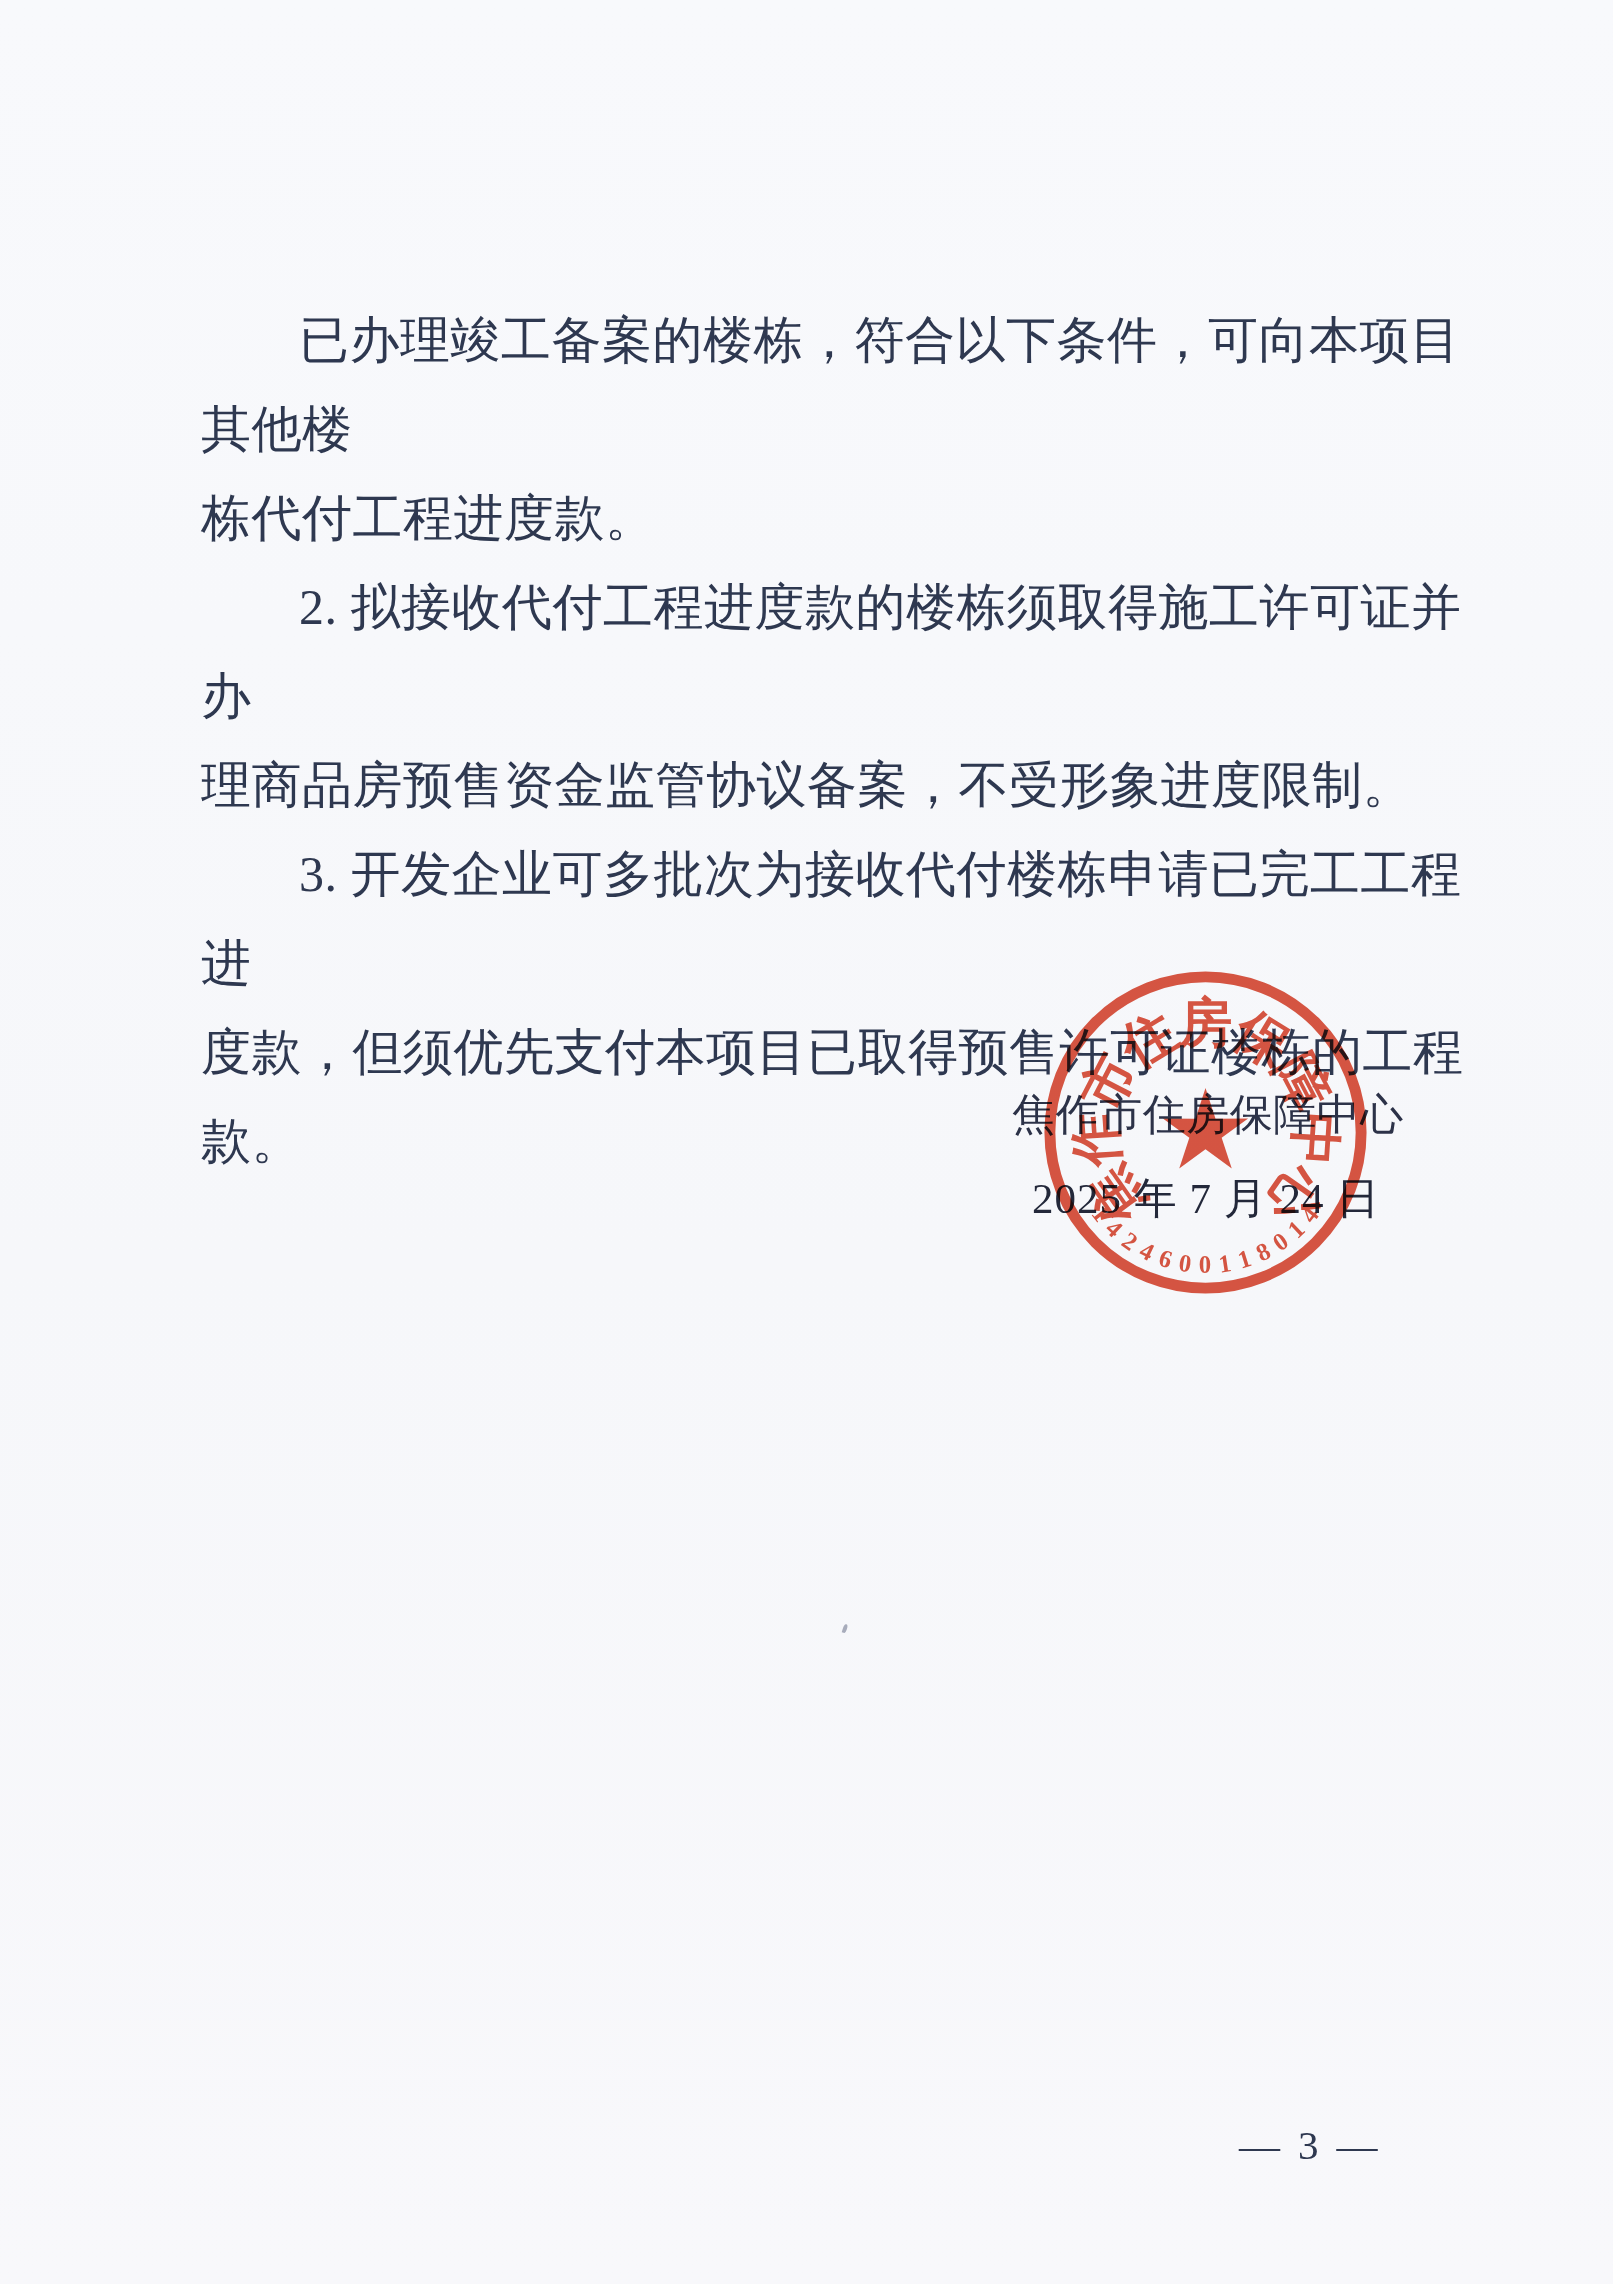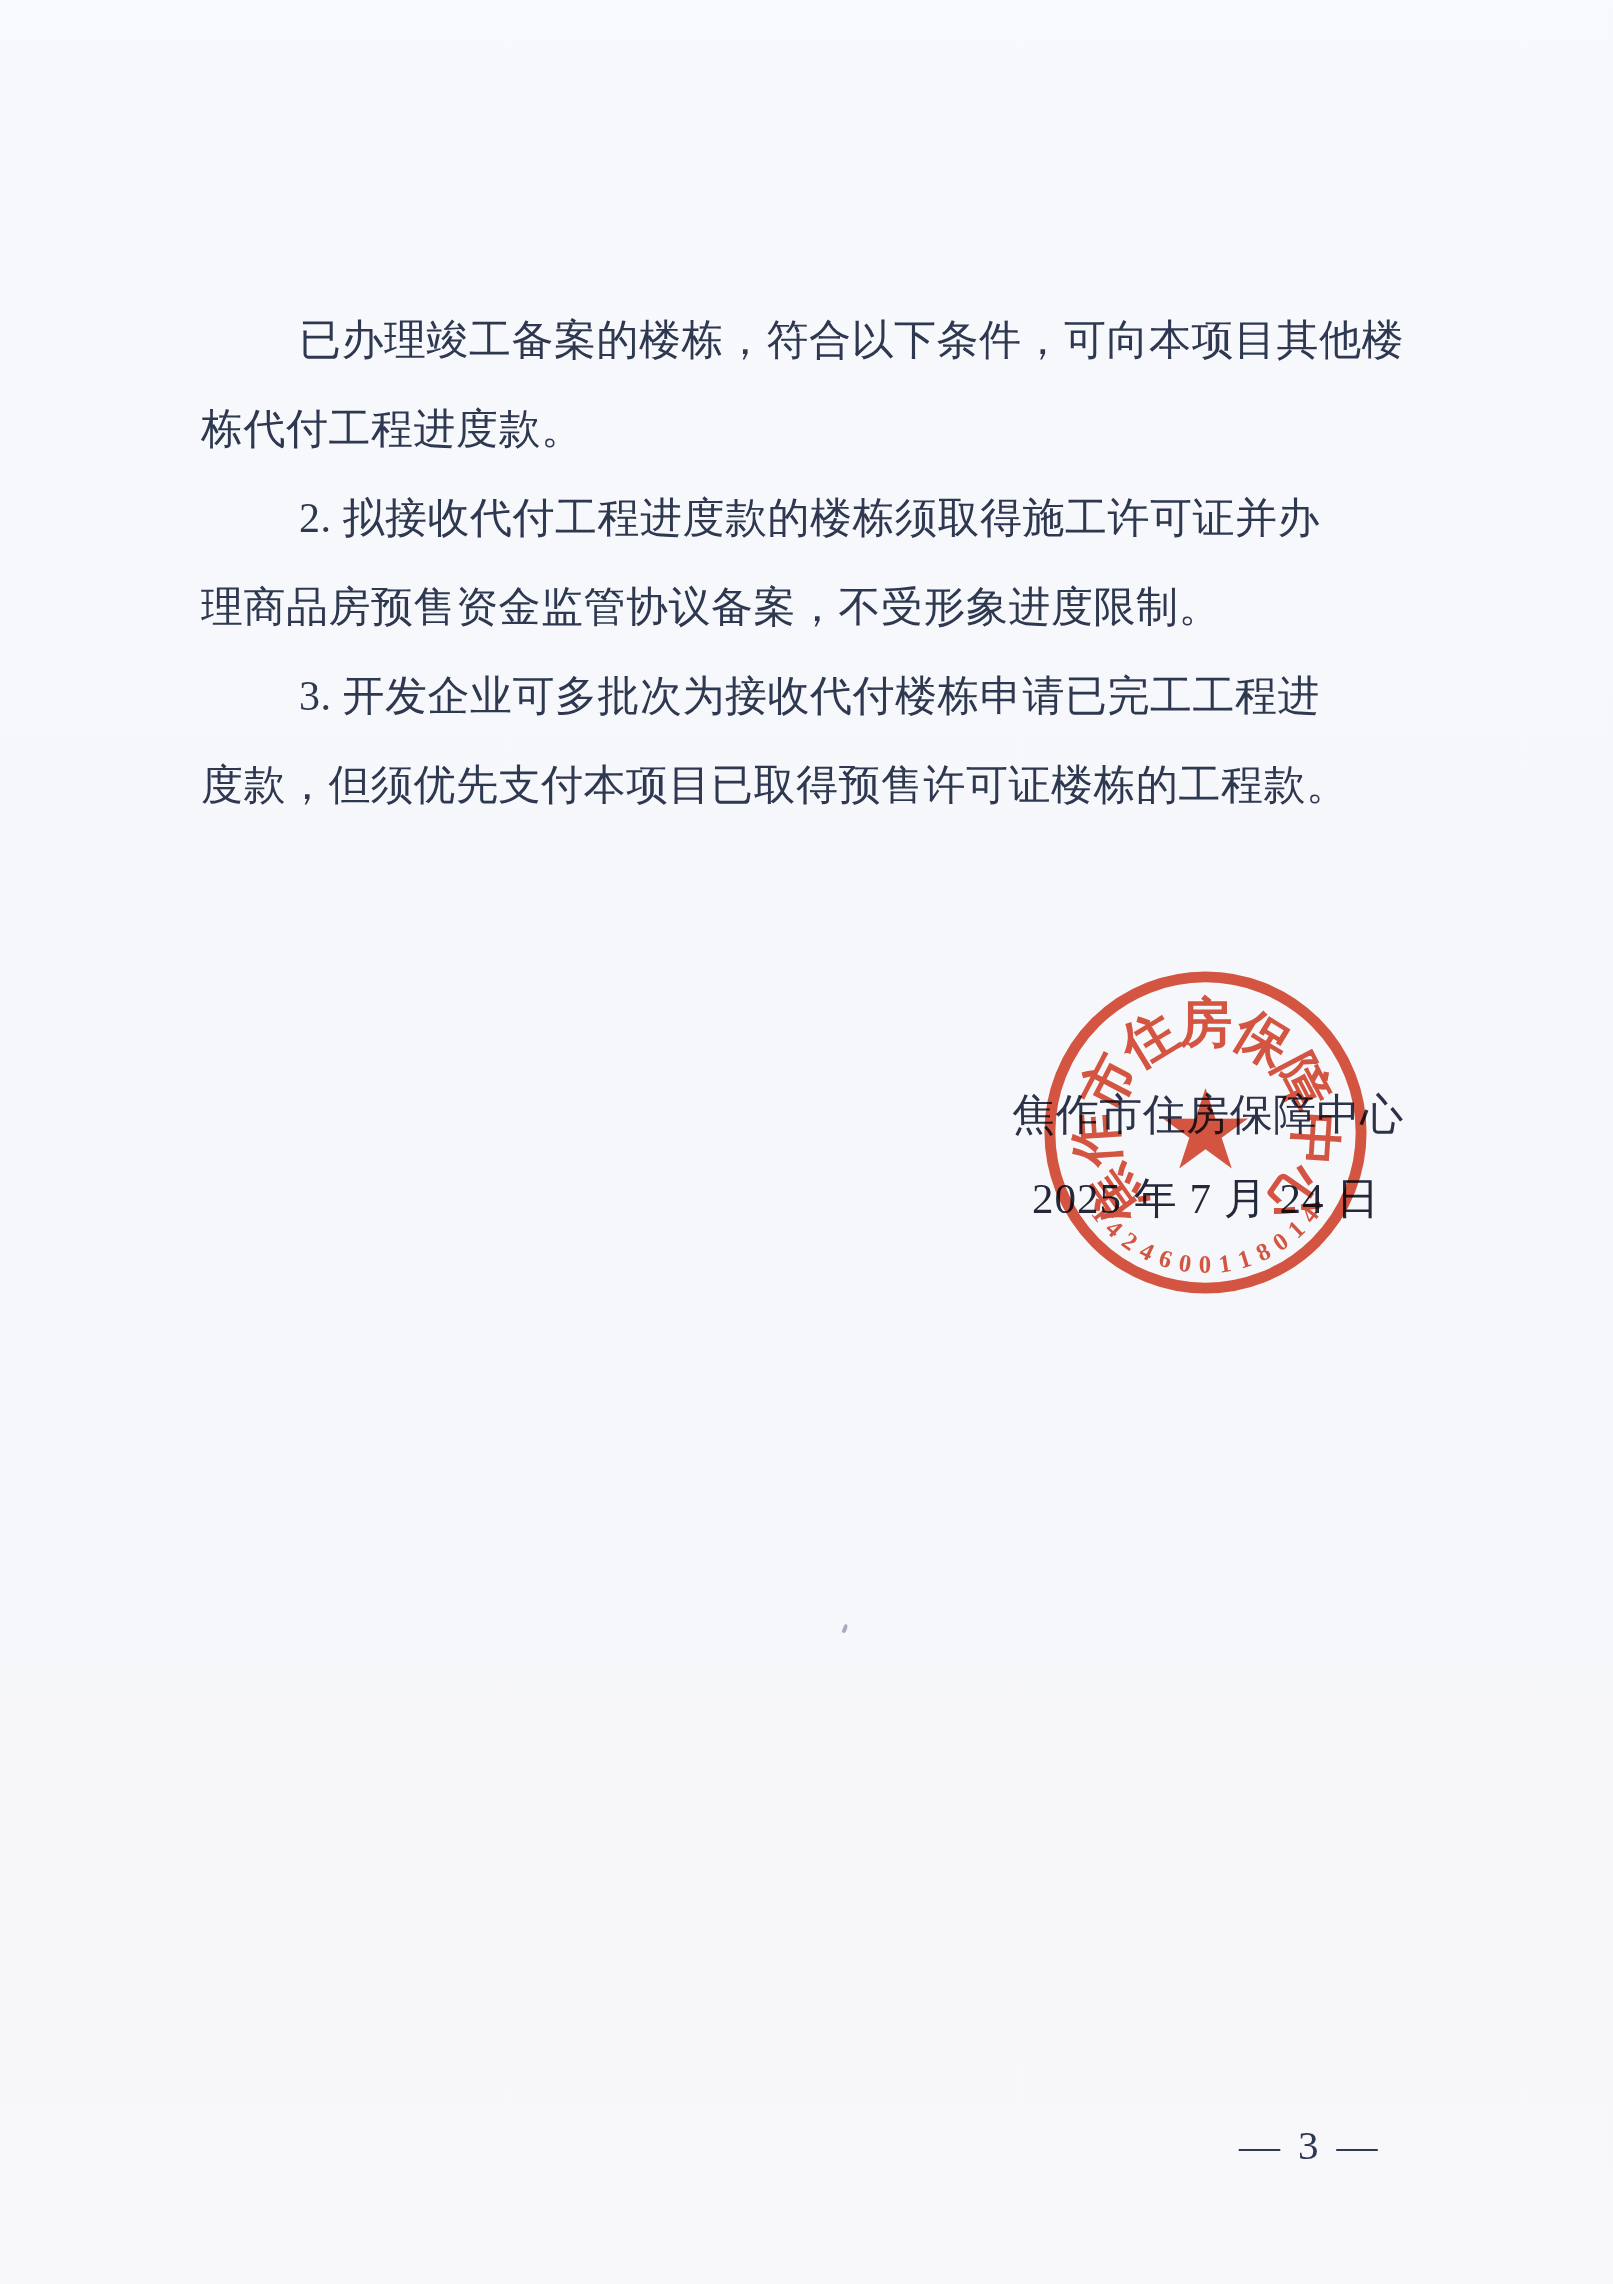--- a/index.html
+++ b/index.html
@@ -12,21 +12,21 @@
     background: linear-gradient(180deg, #f8f9fc 0%, #f6f7fa 55%, #f8f8fb 100%);
     overflow: hidden;
     font-family: "Liberation Serif", "DejaVu Serif", serif;
   }
   .body-text {
     position: absolute;
     left: 201px;
     top: 296px;
     width: 1264px;
     color: #2e3850;
-    font-size: 42px;
+    font-size: 50px;
     line-height: 89px;
     letter-spacing: 0.5px;
   }
   .body-text p {
     white-space: pre-line;
     text-indent: 98px;
   }
   .signature-block {
     position: absolute;
     left: 0;

